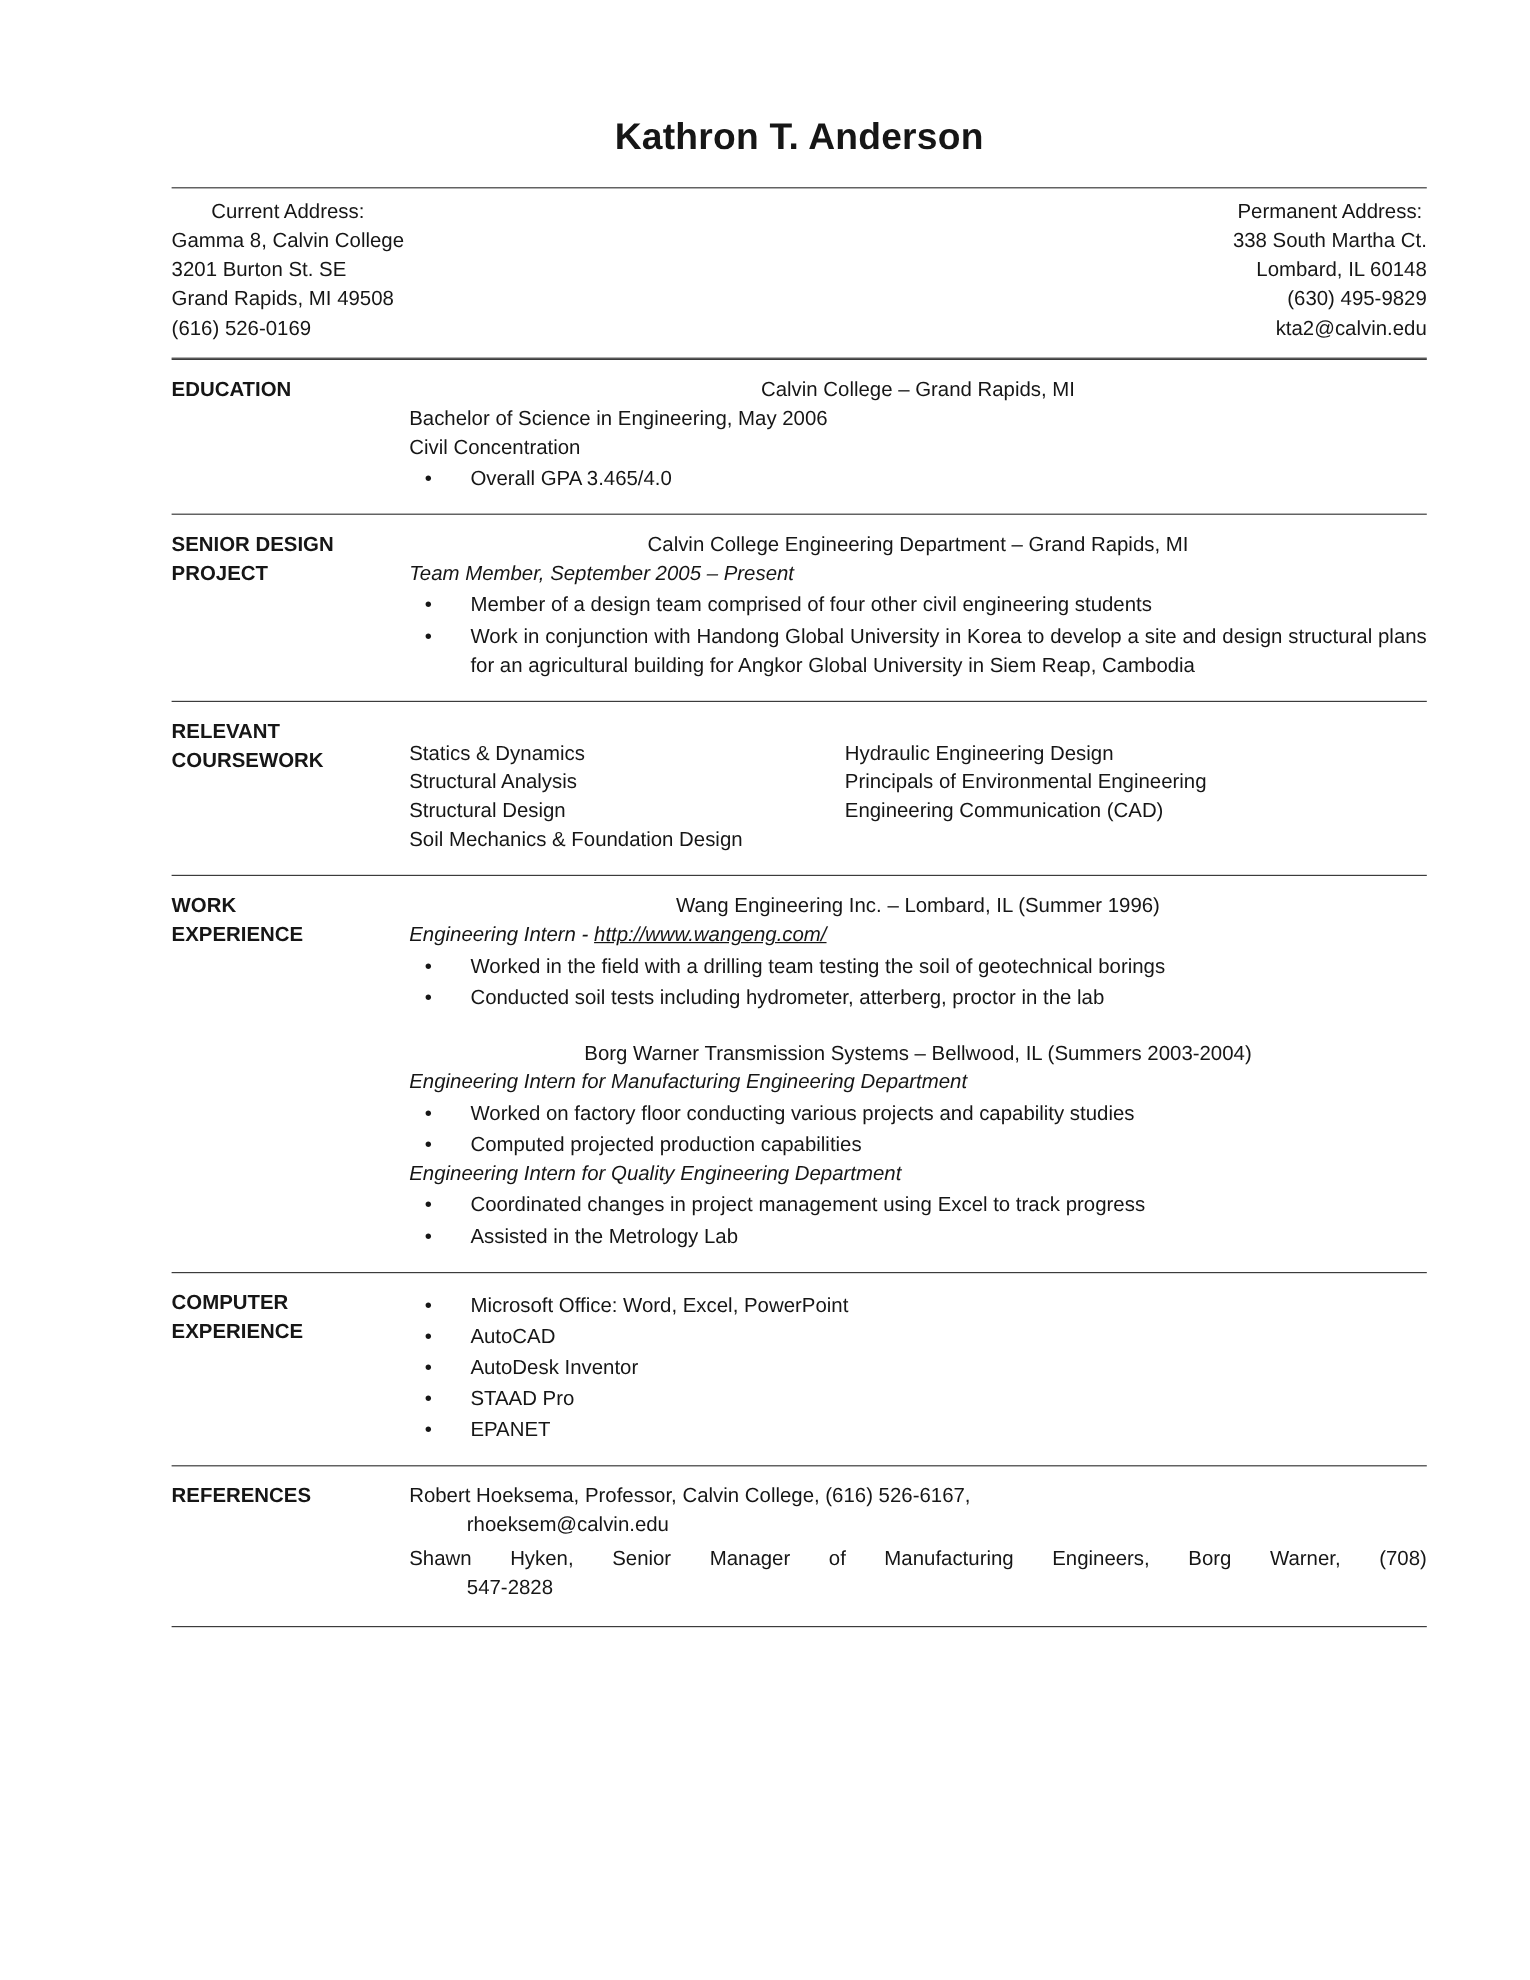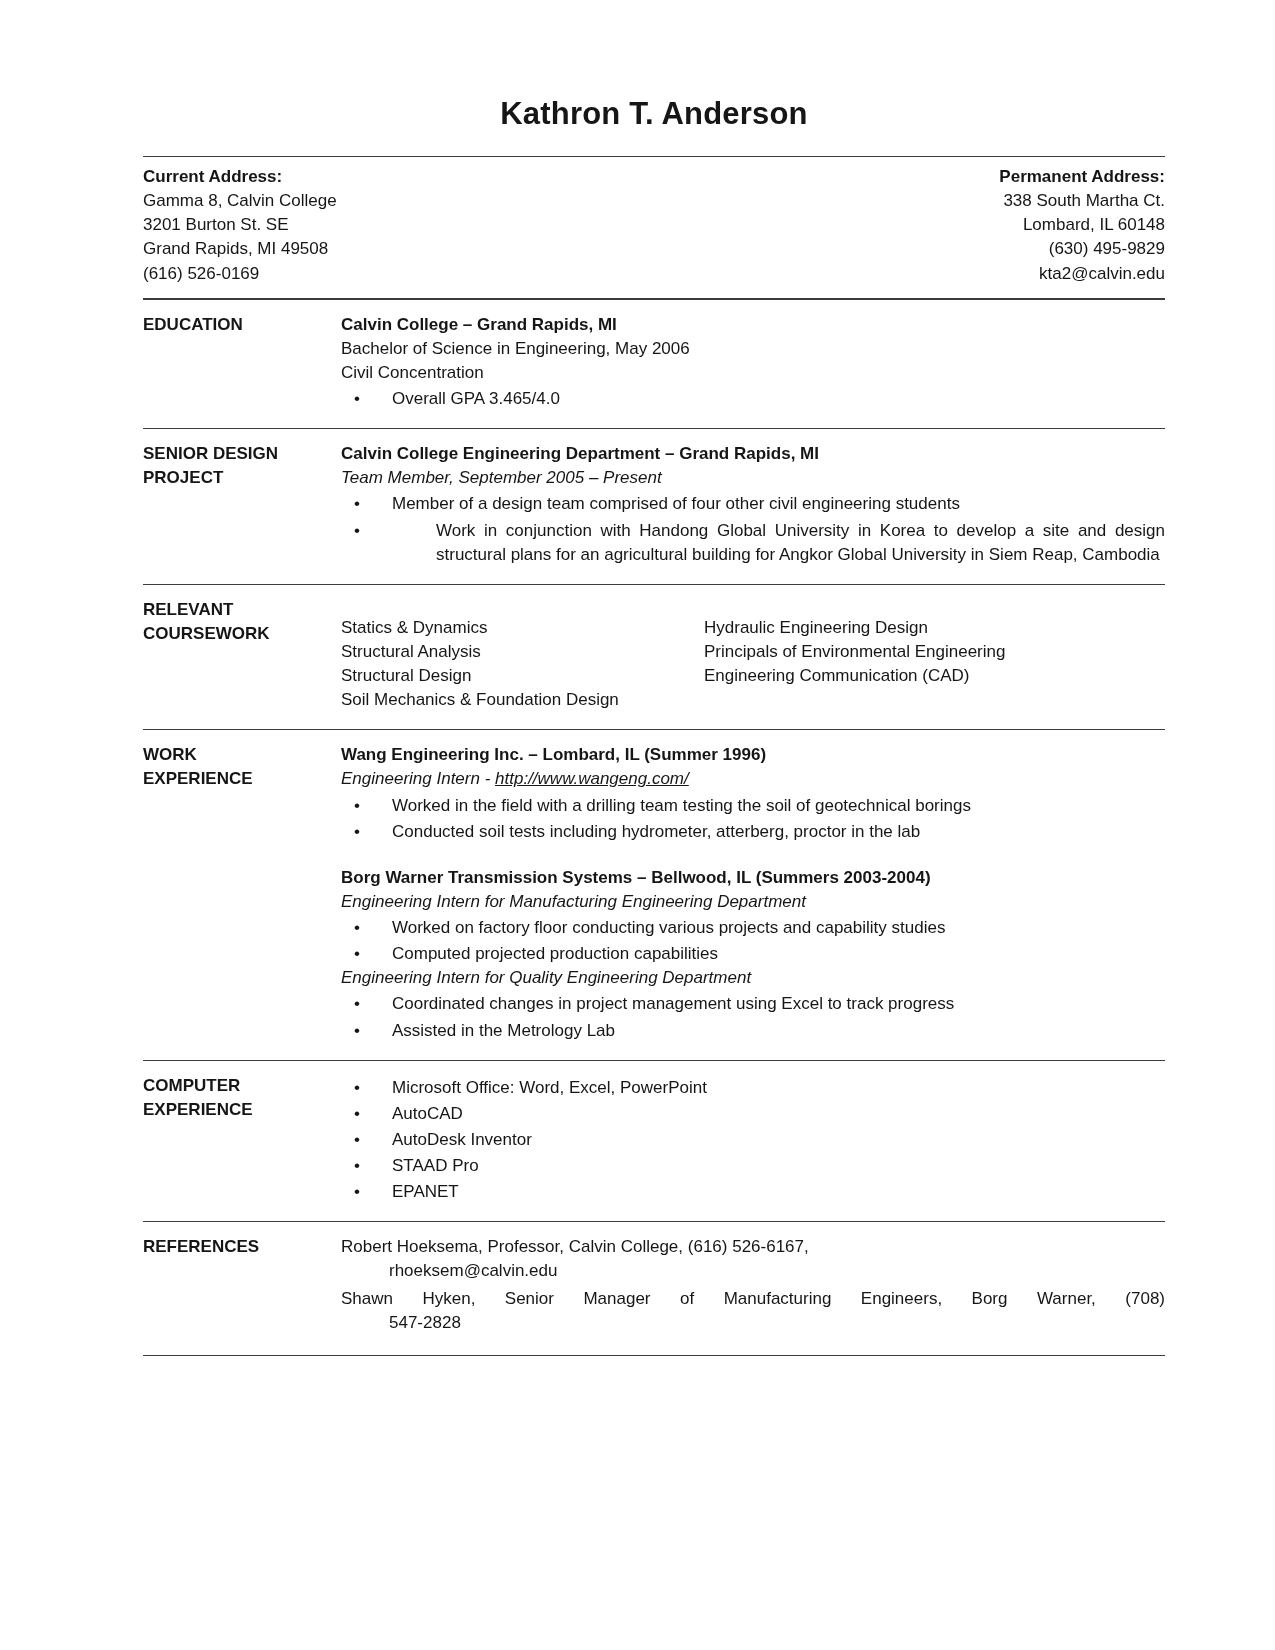--- a/index.html
+++ b/index.html
@@ -5,41 +5,41 @@
   html, body { margin: 0; padding: 0; }
   body {
     width: 1275px;
     min-height: 1650px;
     background: #ffffff;
     color: #161616;
     font-family: "Liberation Sans", sans-serif;
     font-size: 17px;
     line-height: 1.42;
   }
-  .page { padding: 92px 110px 60px 143px; }
+  .page { padding: 92px 86px 60px 143px; }
   .title {
     font-size: 31px;
     font-weight: bold;
     text-align: center;
     margin: 0 0 20px 0;
     letter-spacing: 0.2px;
   }
   .rule { border: none; border-top: 1.6px solid #3c3c3c; margin: 0; }
   .addr { display: flex; justify-content: space-between; padding: 8px 0 12px; }
   .addr-col { white-space: nowrap; }
   .addr-right { text-align: right; }
-  .bold { font-weight: bold; }
+  .bold { font-weight: normal; text-align: center; }
   .italic { font-style: italic; }
   .row { display: flex; padding: 13px 0 17px; }
   .label { flex: 0 0 190px; width: 190px; font-weight: bold; padding-right: 8px; }
   .content { flex: 1; min-width: 0; }
   .bullet { display: flex; margin-top: 2px; }
   .dot { flex: 0 0 38px; padding-left: 13px; }
   .btext { flex: 1; }
-  .justify { text-align: justify; margin-left: 44px; }
+  .justify { text-align: justify; }
   .cols { display: flex; margin-top: 18px; }
   .col-left { flex: 0 0 363px; width: 363px; }
   .col-right { flex: 1; }
   .job + .job { margin-top: 22px; }
   .link { text-decoration: underline; color: inherit; cursor: pointer; font-style: italic; }
   .ref { margin-bottom: 3px; }
   .ref-cont { padding-left: 48px; }
   .spread { text-align: justify; text-align-last: justify; }
 </style>
 </head>

